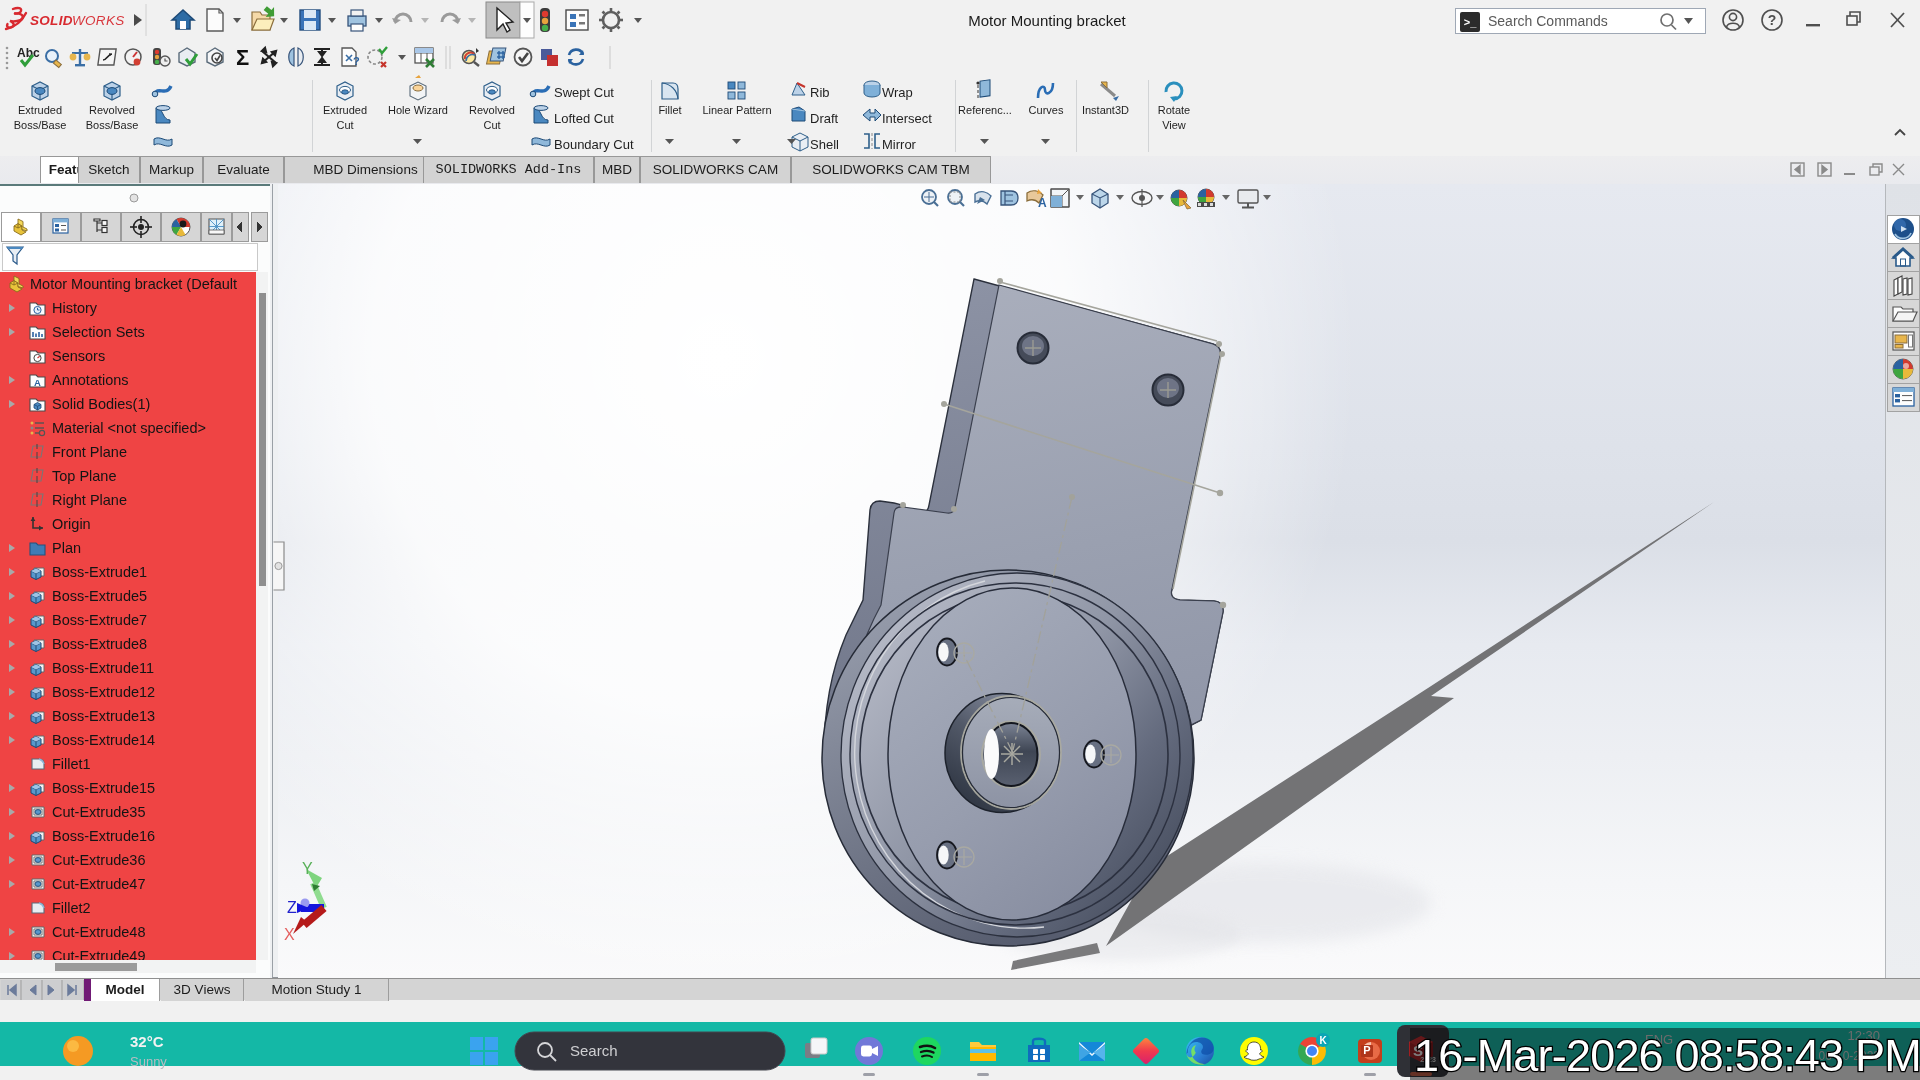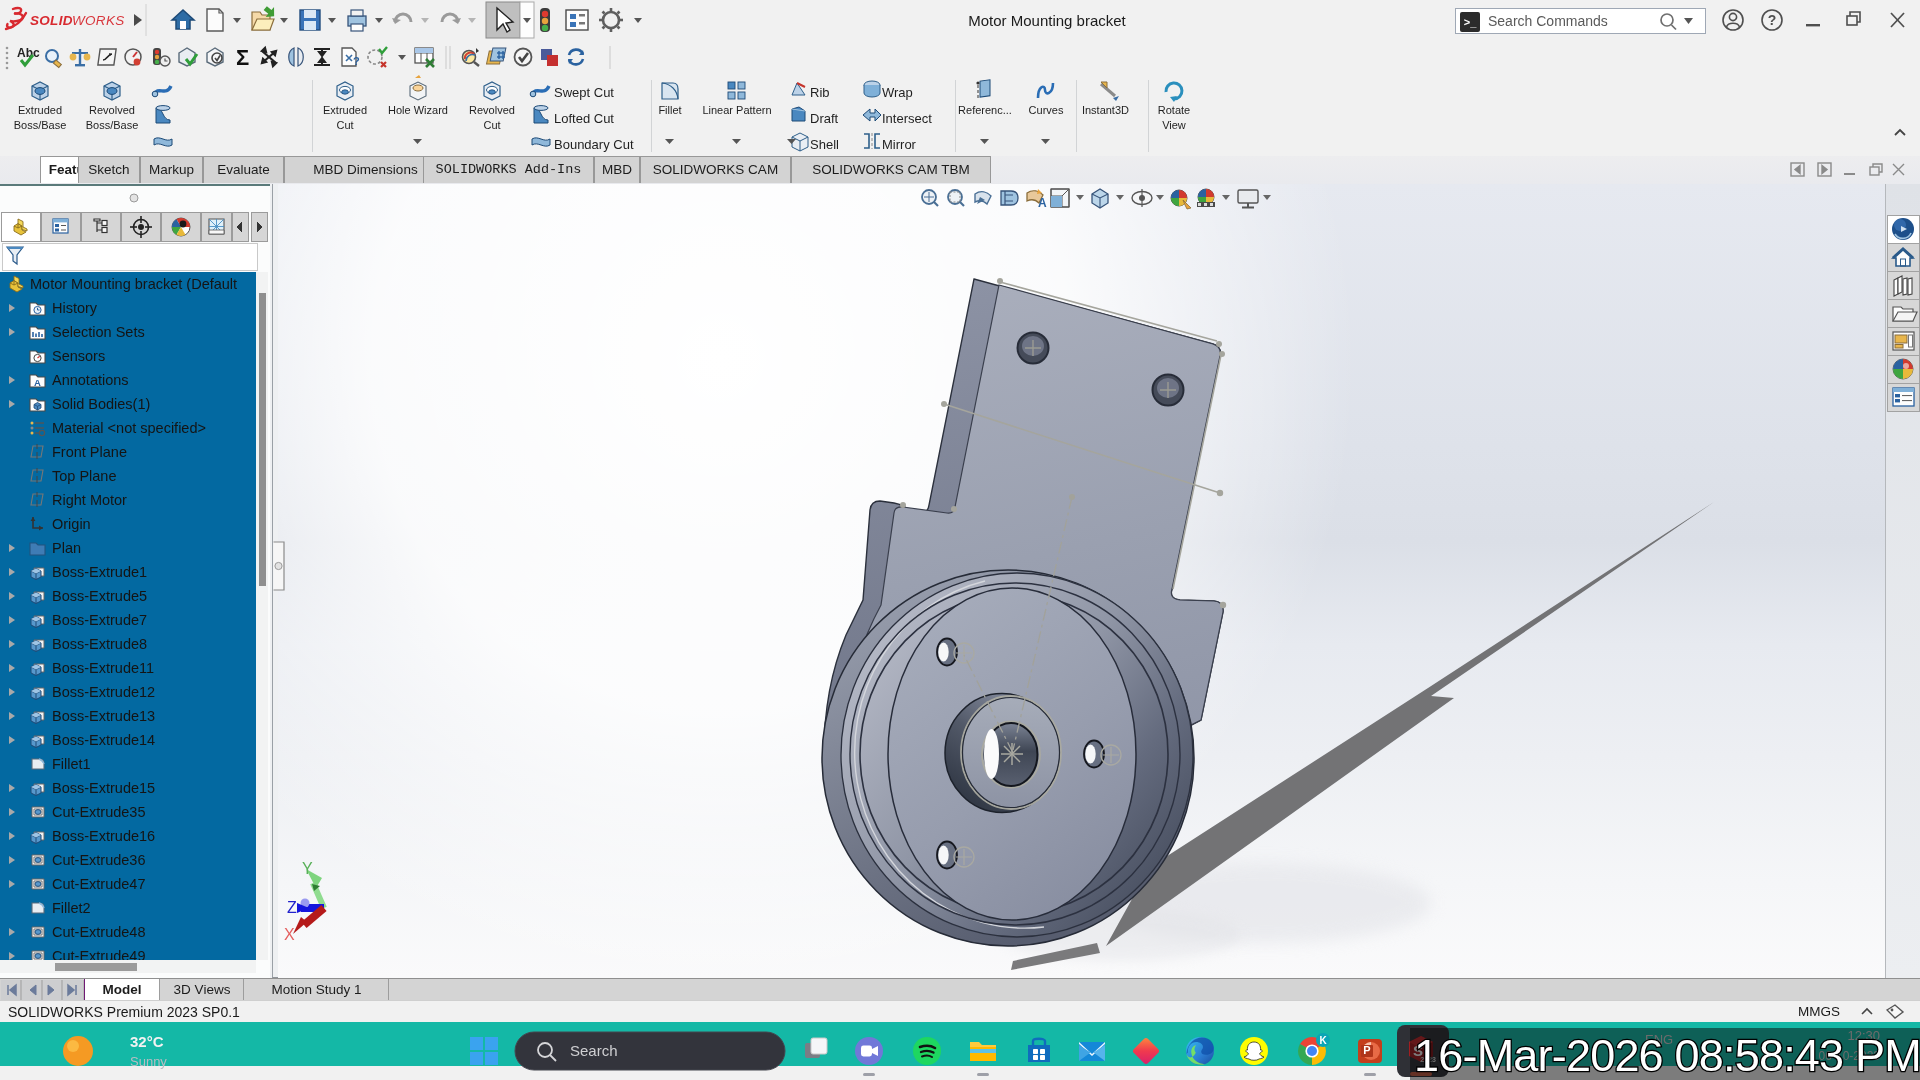--- a/index.html
+++ b/index.html
@@ -23,41 +23,41 @@
   #tabrow { position:absolute; left:0; top:156px; width:1920px; height:28px; background:linear-gradient(#ededef,#e9eaee); }
   .tab { position:absolute; top:0; height:27px; background:#d3d3d3; border:1px solid #989898; border-bottom:none; font-size:13.5px; color:#1c1c1c; text-align:center; line-height:26px; }
   .tab.active { background:#ffffff; font-weight:bold;margin-left:36px; }
   
   #main { position:absolute; left:0; top:184px; width:1920px; height:794px; background:#eef0f2; }
   
   #lpanel { position:absolute; left:0; top:0; width:270px; height:794px; background:#fbfcfc; border-top:2px solid #5a7a7a; }
   .ptab { position:absolute; top:26px; height:30px; background:#d6d6d6; border:1px solid #9b9b9b; }
   .ptab.active { background:#ffffff; }
   #filterrow { position:absolute; left:2px; top:57px; width:256px; height:28px; background:#fff; border:1px solid #c9c9c9; }
-  #tree { position:absolute; left:0; top:86px; width:256px; height:690px; background:#0369a1; font-size:14.5px; color:#141414; }
+  #tree { position:absolute; left:0; top:86px; width:256px; height:690px; background:#ef4444; font-size:14.5px; color:#141414; }
   .trow { position:absolute; left:0; height:24px; white-space:nowrap; }
   .trow .lbl { position:absolute; left:52px; top:3px; }
   .trow.root .lbl { left:30px; }
   .arr { position:absolute; left:9px; top:7px; width:0; height:0; border-left:6px solid #a9a9a9; border-top:4.5px solid transparent; border-bottom:4.5px solid transparent; }
   .ticon { position:absolute; left:29px; top:2px; width:18px; height:18px; }
   
   #vscroll { position:absolute; left:256px; top:86px; width:12px; height:688px; background:#f2f3f3; }
   #vthumb { position:absolute; left:258.5px; top:107px; width:7px; height:293px; background:#8f8f8f; }
   #hscroll { position:absolute; left:0; top:774px; width:256px; height:13px; background:#f2f3f3; }
   #hthumb { position:absolute; left:55px; top:776.5px; width:82px; height:8px; background:#9b9b9b; }
   
   #viewport { position:absolute; left:272px; top:0px; width:1613px; height:794px; border-left:1px solid #9aa0a6; border-bottom:1px solid #8f9398; }
   
   #rstrip { position:absolute; left:1885px; top:0; width:35px; height:794px; background:linear-gradient(#dfe2e7,#eceef1); border-left:1px solid #b5b8bc; }
   .rcell { position:absolute; left:1px; width:33px; height:29px; background:#d7d7d7; border:1px solid #a2a2a2; }
   .rcell.active { background:#ffffff; }
   
   #btabs { position:absolute; left:0; top:978px; width:1920px; height:22px; background:#d4d4d4; border-top:1px solid #8f8f8f; }
   .btab { position:absolute; top:0px; height:22px; background:#d4d4d4; border-right:1px solid #9d9d9d; font-size:13.5px; color:#1c1c1c; text-align:center; line-height:21px; }
-  .btab.active { background:#ffffff; font-weight:bold; border-left:1px solid #701a75; }
+  .btab.active { background:#ffffff; font-weight:bold; border-left:7px solid #701a75; }
   
   #statusbar { position:absolute; left:0; top:1000px; width:1920px; height:22px; background:#f1f1f1; border-top:1px solid #cfcfcf; font-size:14px; color:#1a1a1a; }
   
   #taskbar { position:absolute; left:0; top:1022px; width:1920px; height:44px; background:#14b8a6; }
   #tstamp { position:absolute; left:1402px; top:1022px; width:518px; height:58px; }
 </style>
 </head>
 <body>
 <div id="page">
 
@@ -908,21 +908,21 @@
         <div class="trow" style="top:193px;">
             <svg class="ticon" width="18" height="18">
               <use href="#i-plane"></use>
             </svg>
             <div class="lbl">Top Plane</div>
           </div>
         <div class="trow" style="top:217px;">
             <svg class="ticon" width="18" height="18">
               <use href="#i-plane"></use>
             </svg>
-            <div class="lbl">Right Motor</div>
+            <div class="lbl">Right Plane</div>
           </div>
         <div class="trow" style="top:241px;">
             <svg class="ticon" width="18" height="18">
               <use href="#i-origin"></use>
             </svg>
             <div class="lbl">Origin</div>
           </div>
         <div class="trow" style="top:265px;">
             <div class="arr"></div>
             <svg class="ticon" width="18" height="18">
@@ -1125,31 +1125,20 @@
       </g>
       <g stroke="#9d9d9d" fill="none">
           <path d="M 21 1 L 21 21 M 42 1 L 42 21 M 62 1 L 62 21 M 84 1 L 84 21"></path>
         </g>
     </svg>
     <div class="btab active" style="left:84px;width:76px;">Model</div>
     <div class="btab" style="left:161px;width:83px;">3D Views</div>
     <div class="btab" style="left:245px;width:144px;">Motion Study 1</div>
   </div>
 
-  <div id="statusbar">
-    <div class="abs" style="left:8px;top:3px;">SOLIDWORKS Premium 2023 SP0.1</div>
-    <div class="abs" style="left:1798px;top:3px;font-size:13.5px;">MMGS</div>
-    <svg class="abs" width="60" height="22" style="left:1850px;top:0px">
-      <path d="M 12 13 L 17 8 L 22 13" fill="none" stroke="#444" stroke-width="1.6"></path>
-      <g transform="translate(45,11)">
-        <path d="M -8 -2 L 0 -7 L 8 0 L 0 6 Z" fill="#f8f8f8" stroke="#555" stroke-width="1.4"></path>
-        <circle cx="-3" cy="-2" r="1.4" fill="#555"></circle>
-      </g>
-    </svg>
-  </div>
 
   <div id="taskbar">
     <svg class="abs" width="1920" height="58" style="left:0;top:0">
 
       <circle cx="78" cy="29" r="15" fill="#f59a23"></circle>
       <circle cx="73" cy="24" r="6" fill="#fdc04a" opacity="0.8"></circle>
       <text x="130" y="25" font-size="15" fill="#f2f2f2" font-weight="bold">32°C</text>
       <text x="130" y="44" font-size="13" fill="#b9bcc2">Sunny</text>
 
       <g transform="translate(470,15)" fill="#3aa3ef">

